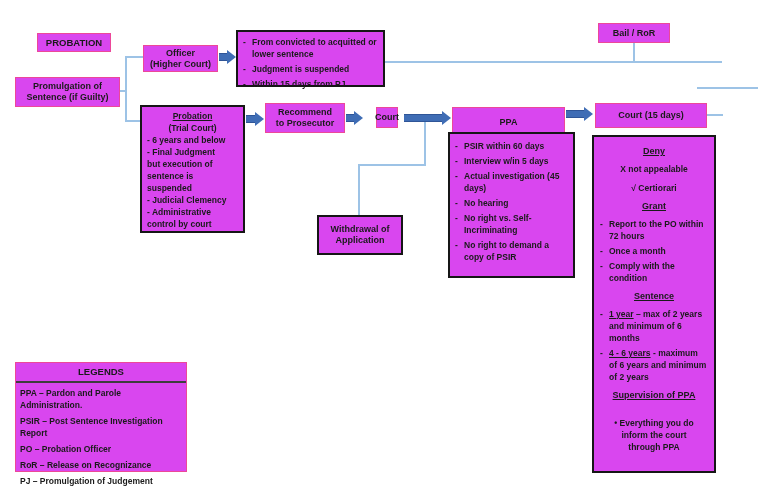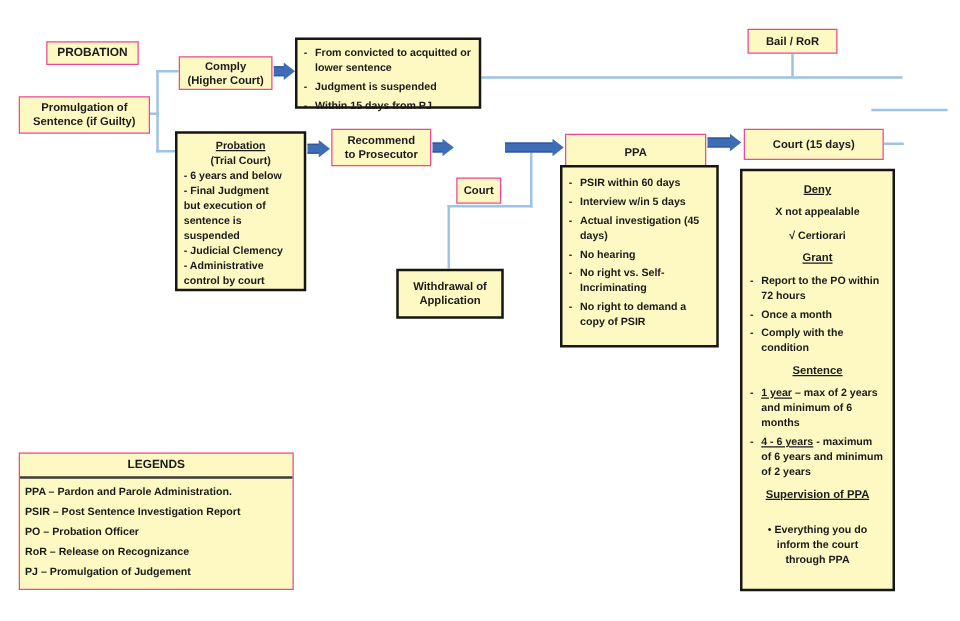--- a/index.html
+++ b/index.html
@@ -8,21 +8,21 @@
     --connector:#9dc3e6;
     --ink:#1a1a1a;
   }
   html,body{margin:0;padding:0;background:#fff;}
   .canvas{
     position:relative;width:768px;height:497px;background:#fff;overflow:hidden;
     font-family:"Liberation Sans","DejaVu Sans",sans-serif;
     font-weight:bold;color:var(--ink);
   }
   .box{
-    position:absolute;background:#fef9c3;border:2px solid #ec4899;box-sizing:border-box;
+    position:absolute;background:#d946ef;border:2px solid #ec4899;box-sizing:border-box;
     display:flex;flex-direction:column;align-items:center;justify-content:center;
     text-align:center;font-size:9px;line-height:11px;
   }
   .box.thin{border-width:1.5px;}
   .box.heavy{border-color:#161616;}
   .box.list{display:block;text-align:left;justify-content:flex-start;align-items:stretch;}
   .pad{padding:4px 5px;}
   .u{text-decoration:underline;}
   .li{display:flex;font-size:8.5px;line-height:12px;margin-bottom:3px;}
   .li .m{width:9px;flex:none;}
@@ -73,21 +73,21 @@
 
   <div class="box thin" style="left:37px;top:33px;width:74px;height:19px;font-size:9.5px;">
     <span>PROBATION</span>
   </div>
 
   <div class="box thin" style="left:15px;top:77px;width:105px;height:30px;">
     <span>Promulgation of Sentence (if Guilty)</span>
   </div>
 
   <div class="box thin" style="left:143px;top:45px;width:75px;height:27px;">
-    <span>Comply</span>
+    <span>Officer</span>
     <span>(Higher Court)</span>
   </div>
 
   <div class="box heavy list pad" style="left:236px;top:30px;width:149px;height:57px;">
     <div class="li">
       <span class="m">-</span>
       <span class="t">From convicted to acquitted or lower sentence</span>
     </div>
     <div class="li">
       <span class="m">-</span>
@@ -114,21 +114,21 @@
     <div class="pline">- Judicial Clemency</div>
     <div class="pline">- Administrative</div>
     <div class="pline">control by court</div>
   </div>
 
   <div class="box thin" style="left:265px;top:103px;width:80px;height:30px;">
     <span>Recommend</span>
     <span>to Prosecutor</span>
   </div>
 
-  <div class="box thin" style="left:365px;top:107px;width:36px;height:21px;margin-top:35px;">
+  <div class="box thin" style="left:376px;top:107px;width:22px;height:21px;">
     <span>Court</span>
   </div>
 
   <div class="box thin" style="left:452px;top:107px;width:113px;height:31px;">
     <span>PPA</span>
   </div>
 
   <div class="box heavy list" style="left:448px;top:132px;width:127px;height:146px;padding:6px 5px;">
     <div class="li">
       <span class="m">-</span>
@@ -191,21 +191,21 @@
       <span class="m">-</span>
       <span class="t"><span class="u">4 - 6 years</span><span> - maximum of 6 years and minimum of 2 years</span></span>
     </div>
     <div class="hdr">Supervision of PPA</div>
     <div class="sup">
       <span>•</span>
       <span>Everything you do inform the court through PPA</span>
     </div>
   </div>
 
-  <div class="box thin list" style="left:15px;top:362px;width:220px;height:110px;">
+  <div class="box thin list" style="left:15px;top:362px;width:172px;height:110px;">
     <div class="legend-title">LEGENDS</div>
     <div class="legend-item">PPA – Pardon and Parole Administration.</div>
     <div class="legend-item">PSIR – Post Sentence Investigation Report</div>
     <div class="legend-item">PO – Probation Officer</div>
     <div class="legend-item">RoR – Release on Recognizance</div>
     <div class="legend-item">PJ – Promulgation of Judgement</div>
   </div>
 
 </div>
 

